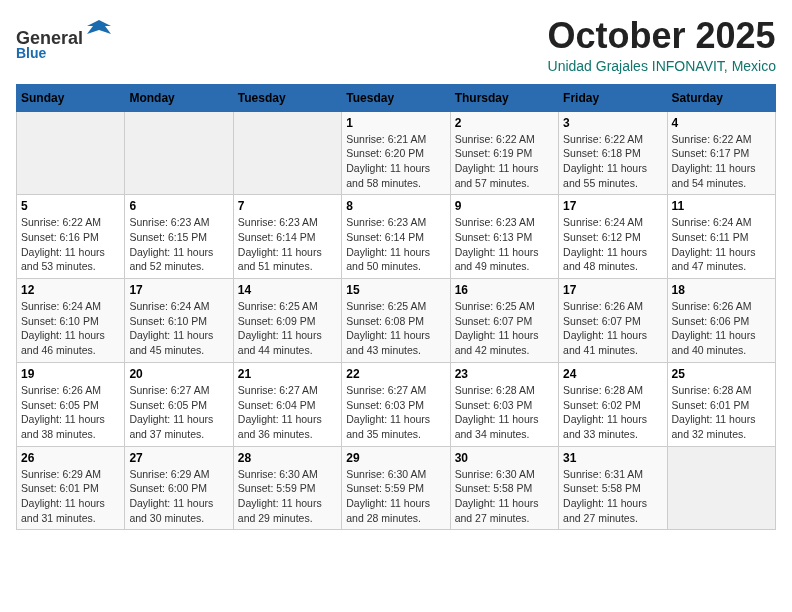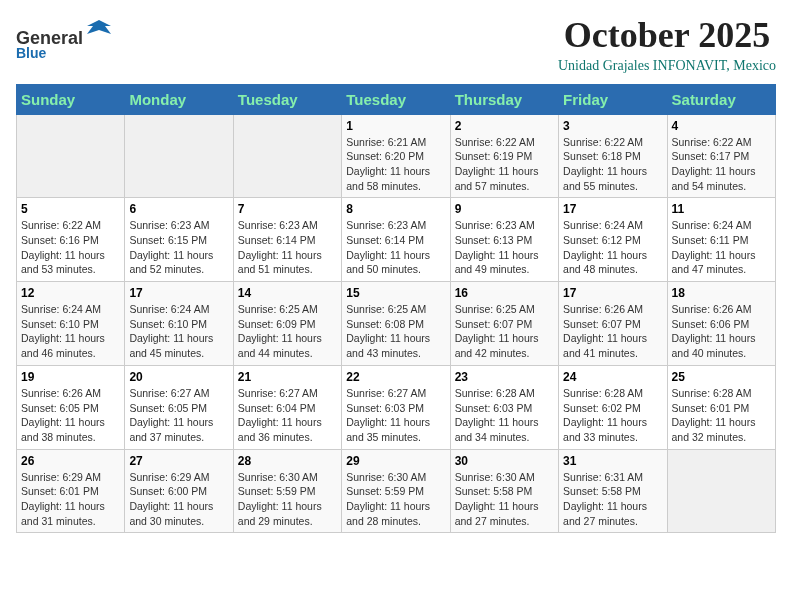--- a/index.html
+++ b/index.html
@@ -25,45 +25,44 @@
       font-weight: bold;
       line-height: 1.1;
     }
     .logo-general { color: #333; }
     .logo-icon {
       width: 28px;
       height: 28px;
       margin-left: 2px;
     }
     .title-block {
-      text-align: center;
-      font-family: Liberation Serif, serif;
+      text-align: left;
     }
     .month-title {
       font-size: 36px;
       font-weight: bold;
       color: #222;
       line-height: 1.1;
     }
     .location-title {
       font-size: 14px;
       color: #0f766e;
       margin-top: 2px;
     }
     .calendar {
       width: 100%;
       border-collapse: collapse;
       font-size: 10.5px;
     }
     .calendar thead th {
       background-color: #2b6cb0;
-      color: #86efac;
+      color: #000000;
       padding: 6px 4px;
       text-align: left;
-      font-size: 15px;
+      font-size: 12px;
       border: 1px solid #2b6cb0;
     }
     .calendar tbody td {
       border: 1px solid #ccc;
       vertical-align: top;
       padding: 4px 4px;
       width: 108px;
       min-height: 80px;
       background: #fff;
     }

